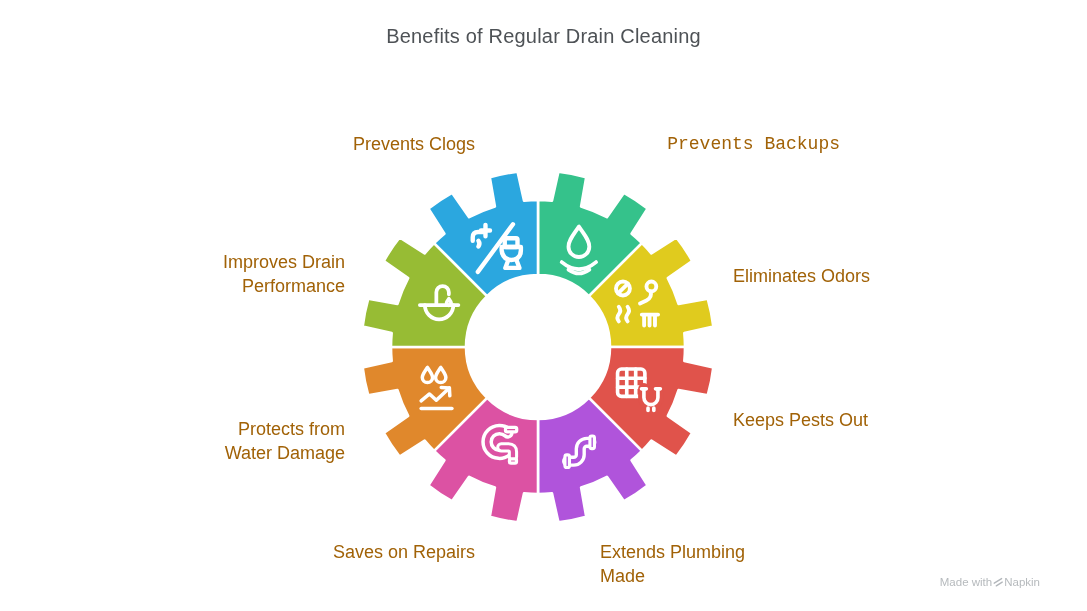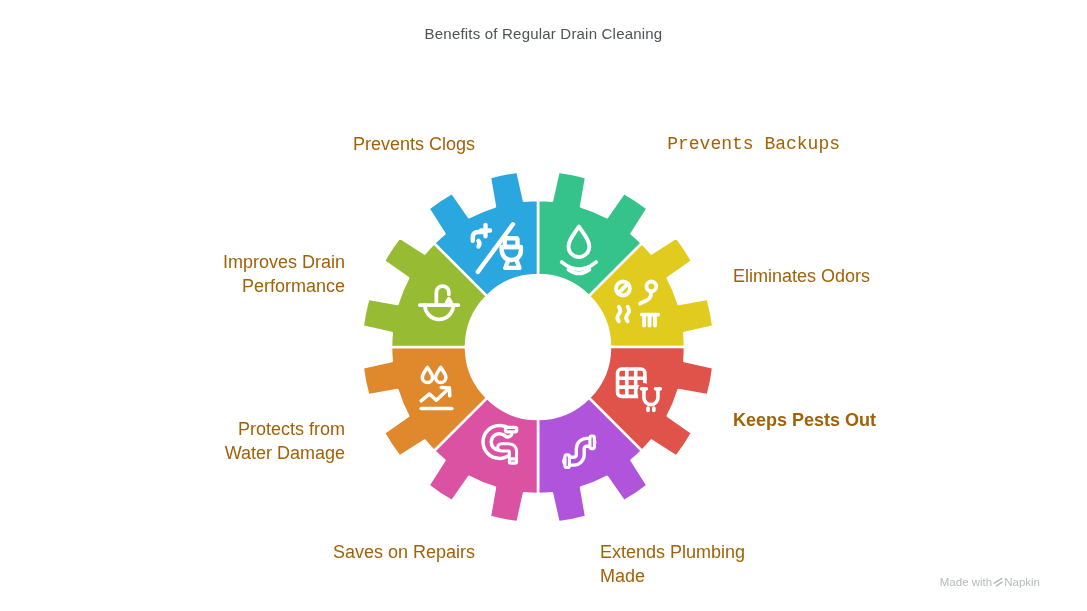--- a/index.html
+++ b/index.html
@@ -2,29 +2,29 @@
 <html><head>
 <meta charset="utf-8">
 <style>
   html,body{margin:0;padding:0;}
   body{
     width:1087px;height:611px;position:relative;background:#ffffff;overflow:hidden;
     font-family:"Liberation Sans", sans-serif;
   }
   .title{
     position:absolute;left:0;top:25px;width:1087px;text-align:center;
-    font-size:15px;color:#4e5256;letter-spacing:.2px;
+    font-size:20px;color:#4e5256;letter-spacing:.2px;
   }
   .lbl{
     position:absolute;font-size:18px;line-height:24px;color:#a16207;
   }
   #lbl-prevents-clogs{left:280px;top:132px;width:195px;text-align:right;}
   #lbl-prevents-backups{left:600px;top:132px;width:240px;text-align:right;font-family:Liberation Mono, monospace;}
   #lbl-eliminates-odors{left:733px;top:264px;width:220px;text-align:left;}
-  #lbl-keeps-pests-out{left:733px;top:408px;width:220px;text-align:left;font-weight:bold;}
+  #lbl-keeps-pests-out{left:733px;top:408px;width:220px;text-align:left;}
   #lbl-improves-drain{left:195px;top:250px;width:150px;text-align:right;}
   #lbl-protects-water{left:195px;top:395px;width:150px;text-align:right;margin-top:22px;}
   #lbl-saves-repairs{left:290px;top:540px;width:185px;text-align:right;}
   #lbl-extends-plumbing{left:600px;top:540px;width:175px;text-align:left;}
   #gear{position:absolute;left:0;top:0;}
   .watermark{
     position:absolute;right:47px;top:576px;display:flex;align-items:center;
     font-size:11.5px;color:#b6babd;
   }
   .watermark svg{display:block;}

